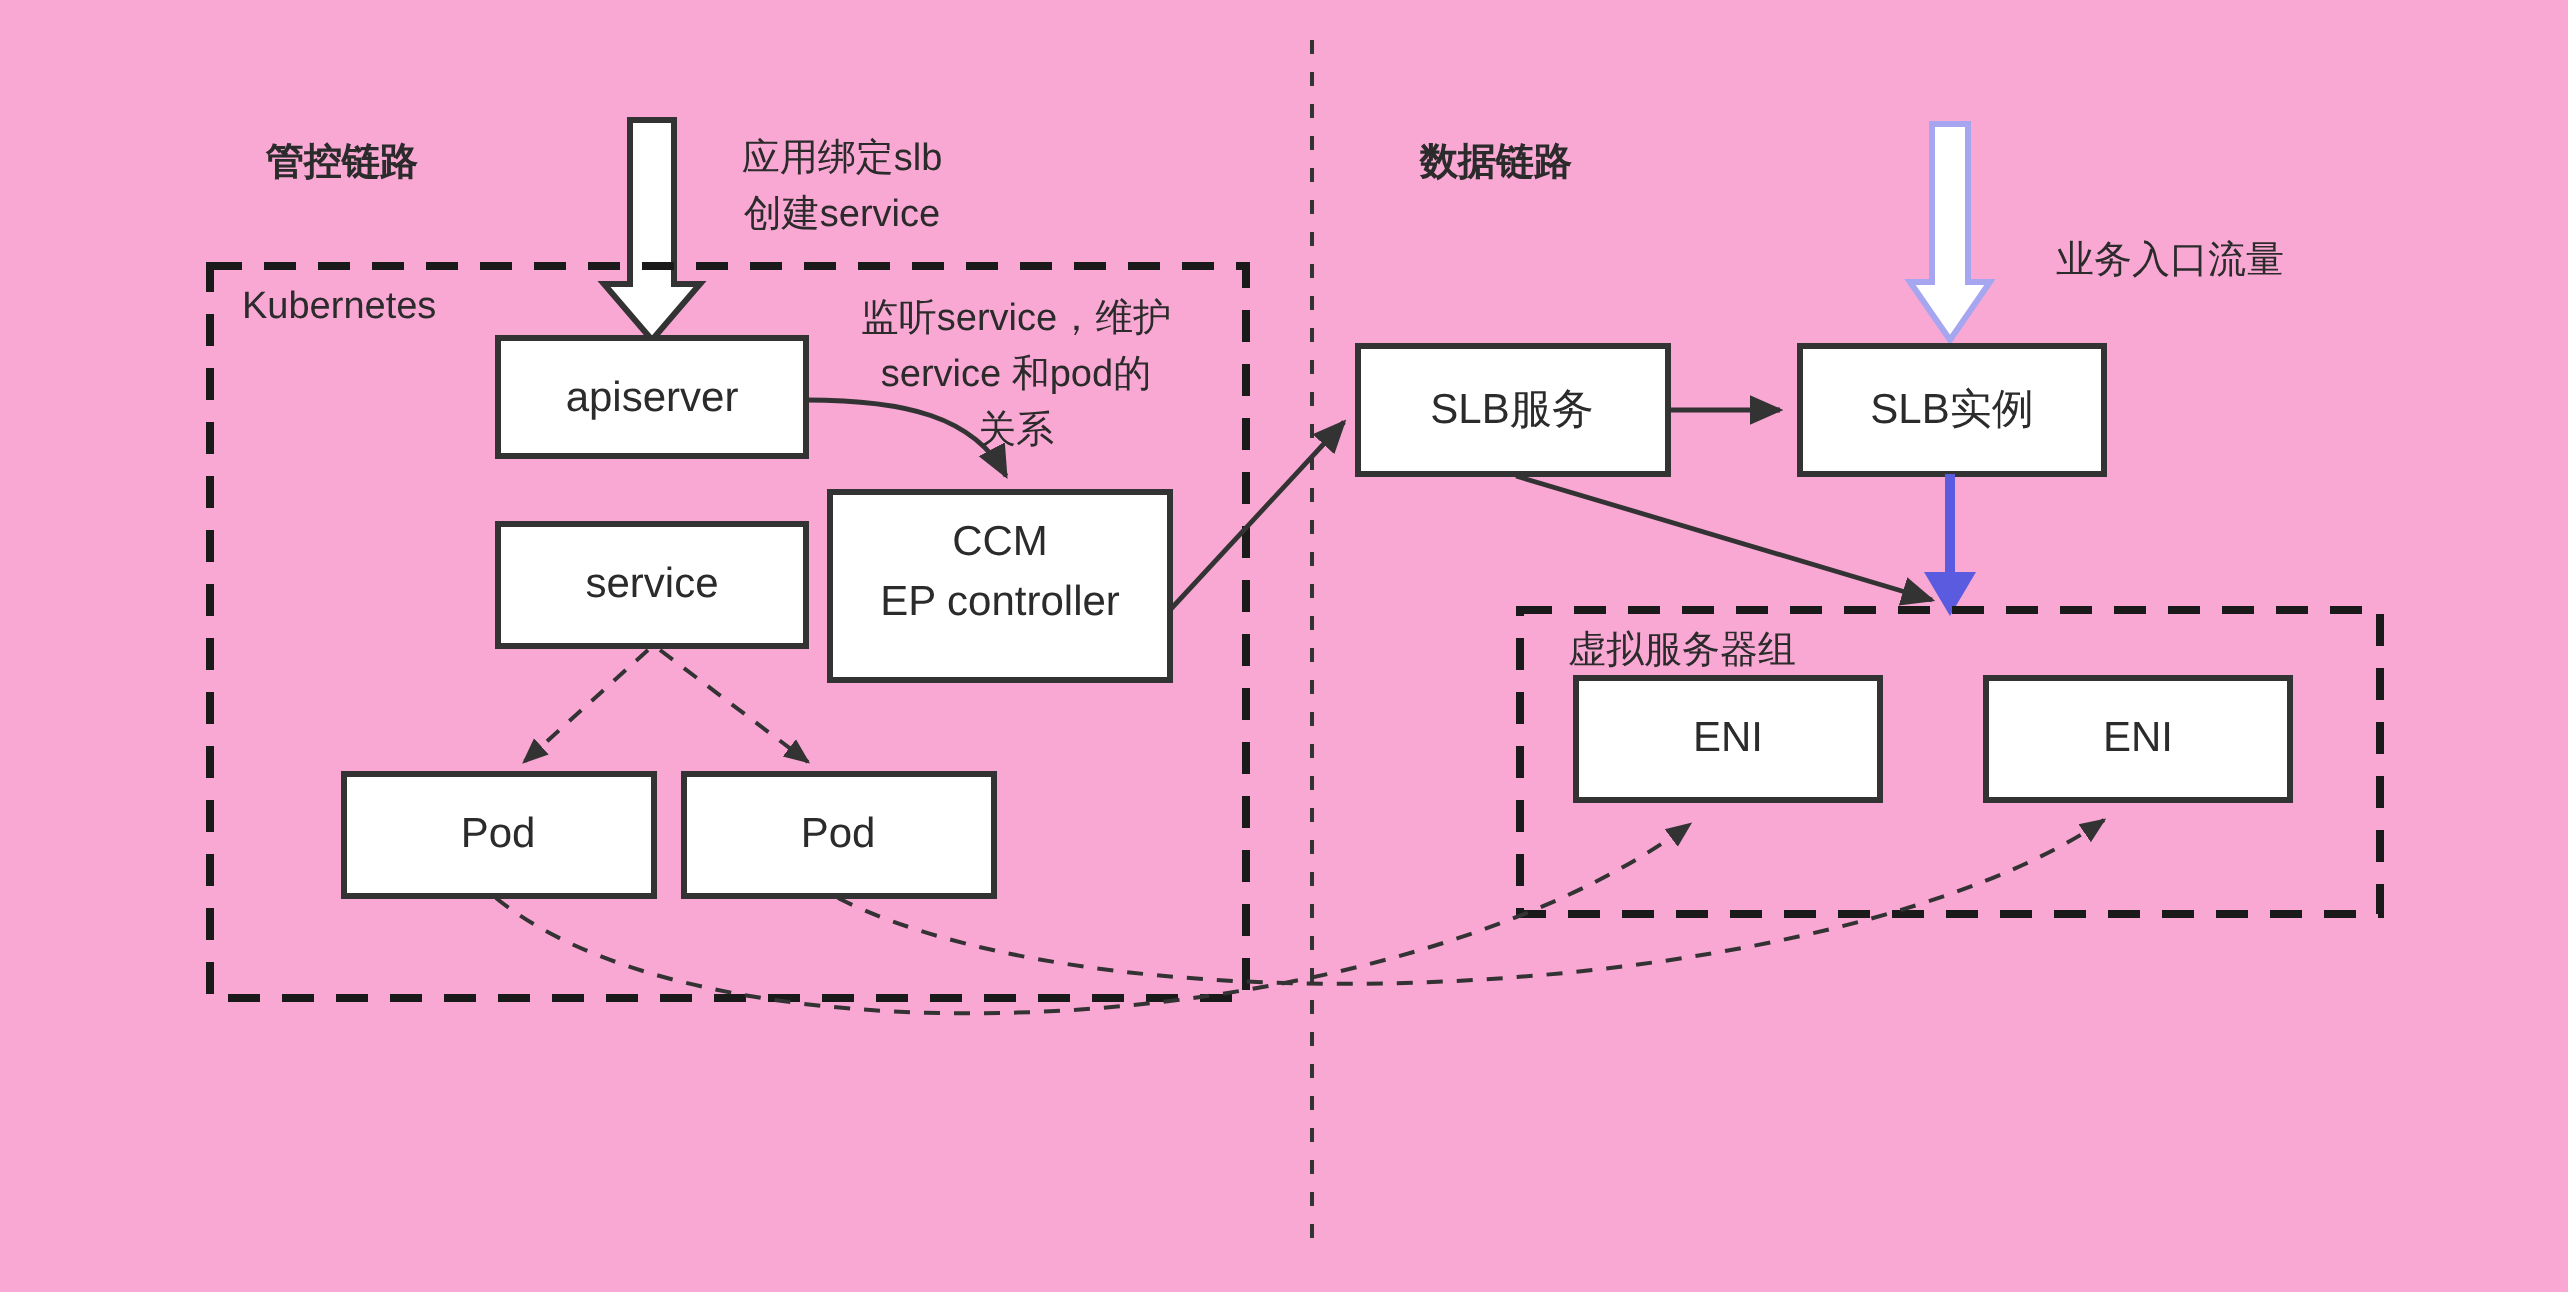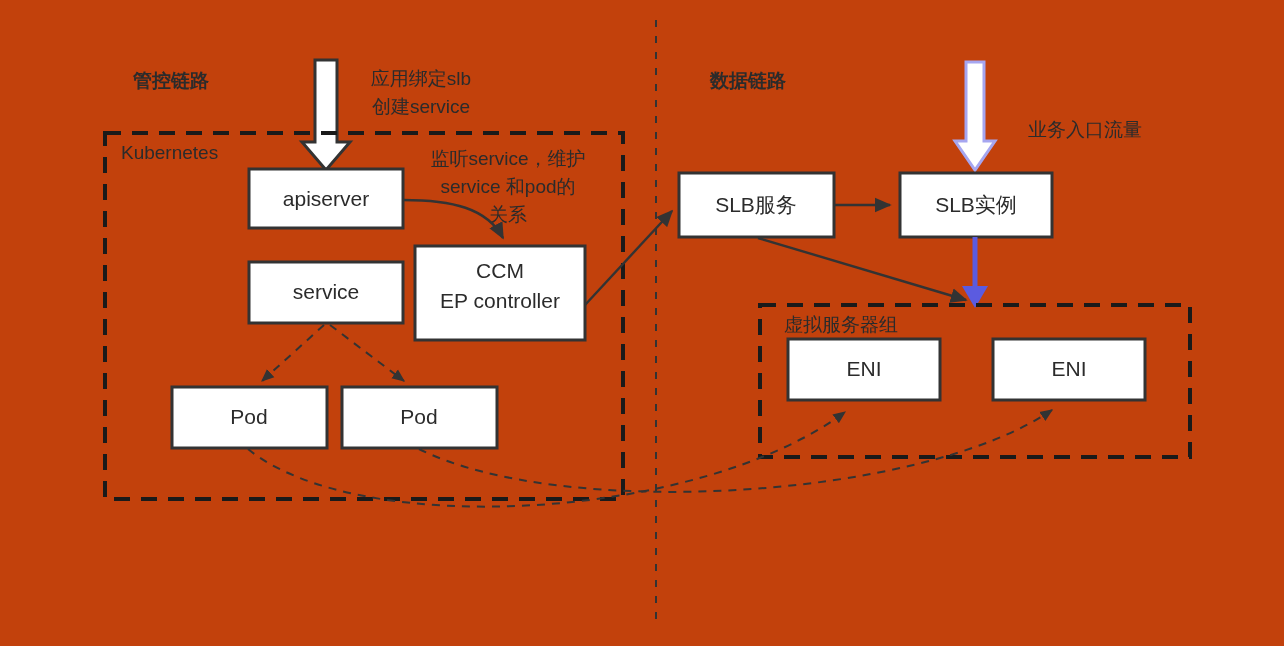--- a/index.html
+++ b/index.html
@@ -7,21 +7,21 @@
     padding: 0;
     background: #ffffff;
   }
   body {
     font-family: "Liberation Sans", "DejaVu Sans", sans-serif;
   }
   #diagram-root {
     position: relative;
     width: 1284px;
     height: 646px;
-    background: #c2410c;
+    background: #f9a8d4;
     overflow: hidden;
   }
   svg#diagram-svg {
     position: absolute;
     top: 0;
     left: 0;
     width: 1284px;
     height: 646px;
   }
   .box-label,

